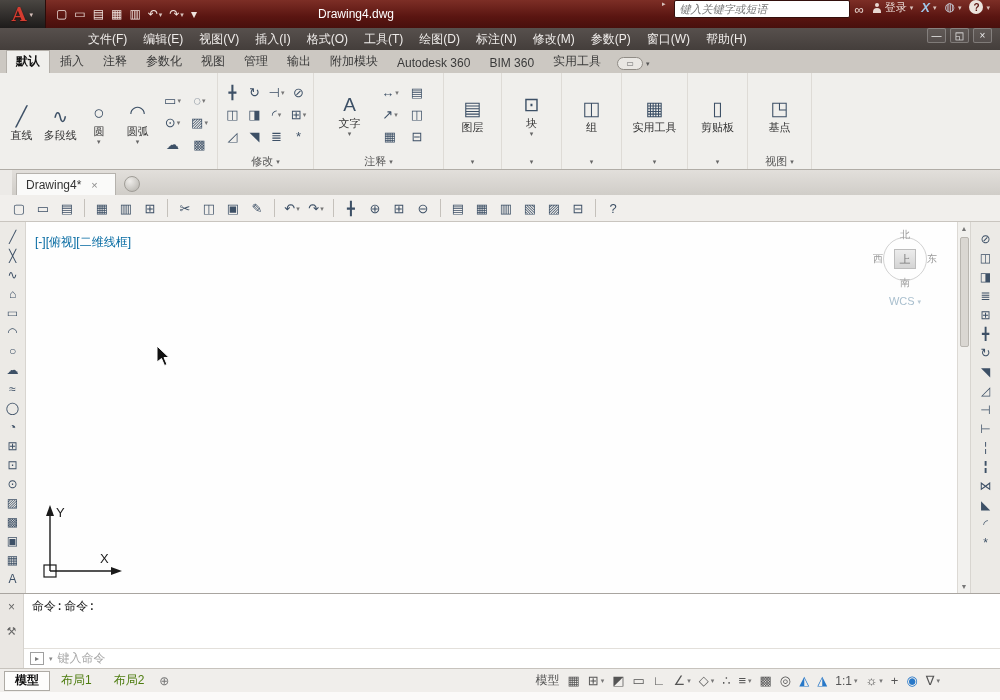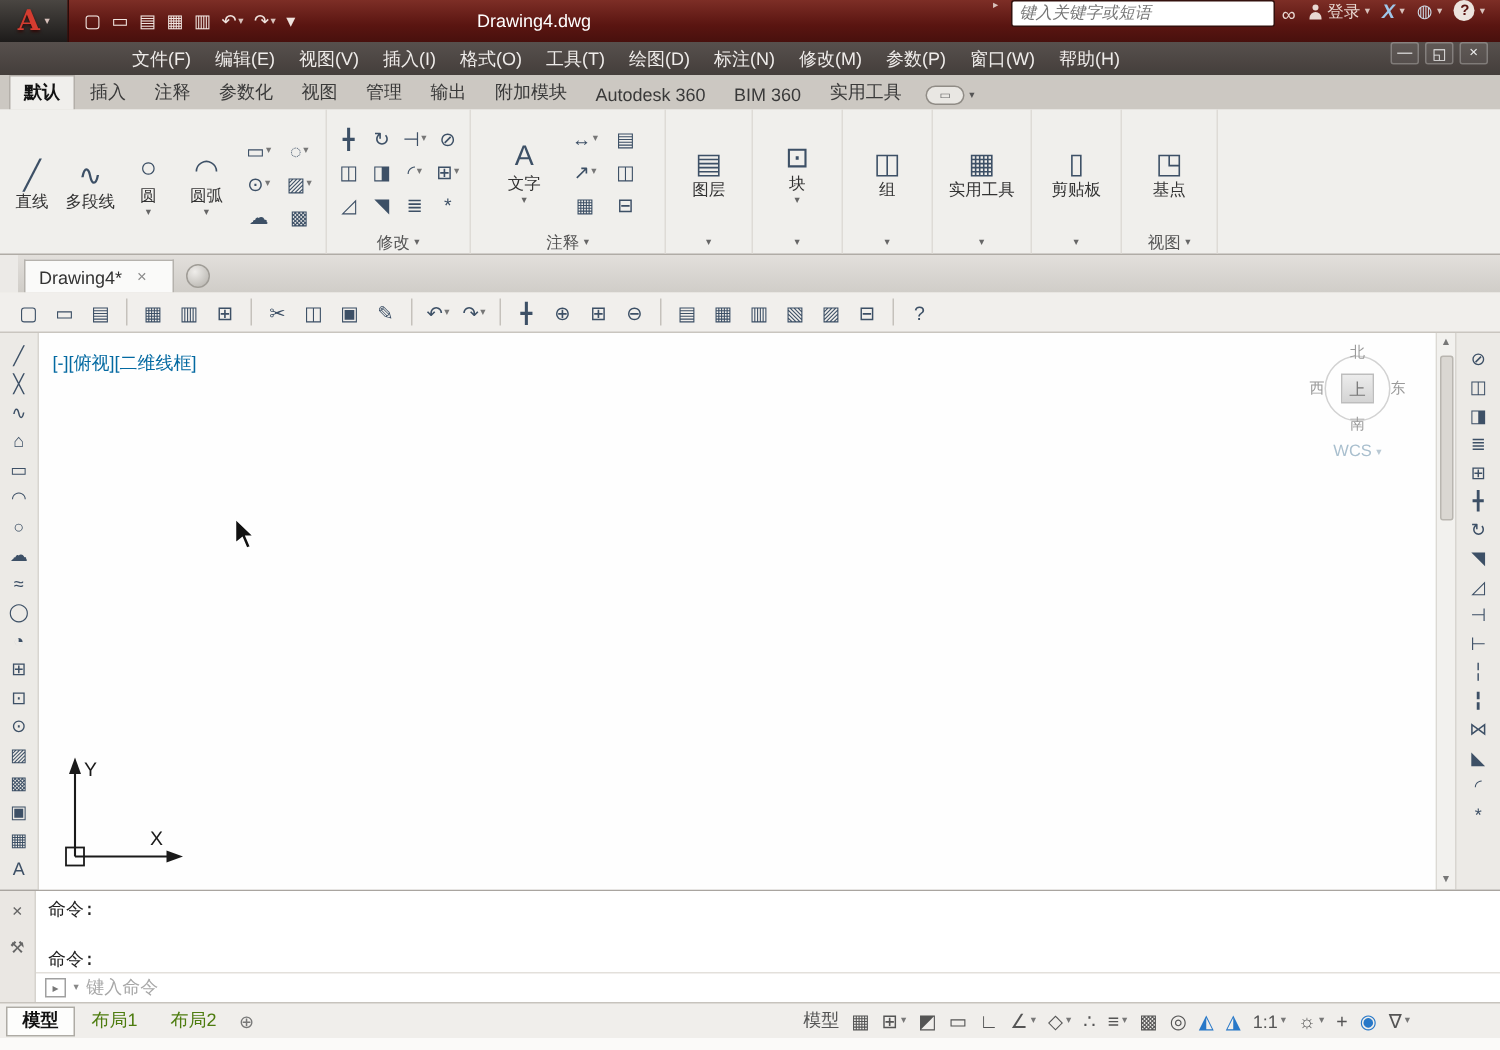--- a/index.html
+++ b/index.html
@@ -95,21 +95,21 @@
 .wcs .dd{color:#b9c9d4;}
 .ucs{position:absolute;left:10px;bottom:10px;}
 .cursor{position:absolute;left:130px;top:124px;}
 
 
 .cmd{flex:0 0 75px;background:#fff;border-top:1px solid #a9a5a0;display:flex;}
 .cmd-side{width:24px;background:#eae7e3;border-right:1px solid #d6d3ce;display:flex;flex-direction:column;align-items:center;padding-top:6px;gap:11px;color:#666;}
 .cmd-x{font-size:12px;}
 .cmd-wrench{font-size:11px;}
 .cmd-main{flex:1;display:flex;flex-direction:column;}
-.cmd-lines{flex:1;padding:5px 8px 0;display:flex;flex-direction:column;gap:18px;}
+.cmd-lines{flex:1;padding:5px 8px 0;display:flex;flex-direction:row;gap:1px;}
 .cmd-line{font-size:12px;color:#222;line-height:15px;font-family:"DejaVu Sans Mono",monospace;}
 .cmd-inputrow{height:20px;border-top:1px solid #e3e0db;display:flex;align-items:center;gap:5px;padding-left:6px;}
 .prompt-box{width:14px;height:13px;border:1px solid #a0a0a0;font-size:8px;color:#777;display:flex;align-items:center;justify-content:center;}
 .cmd-inputrow .dd{color:#888;}
 .cmd-placeholder{font-size:12px;color:#a8a8a8;}
 
 
 .statusbar{flex:0 0 24px;background:#f0eeeb;border-top:1px solid #c7c3bd;display:flex;align-items:center;font-size:12px;color:#444;padding:0 4px;}
 .ltab{height:20px;padding:0 10px;display:flex;align-items:center;font-size:12px;color:#4d7c0f;background:transparent;border:1px solid transparent;}
 .ltab.active{background:#fdfdfc;border:1px solid #aeaba5;font-weight:bold;color:#111;}

